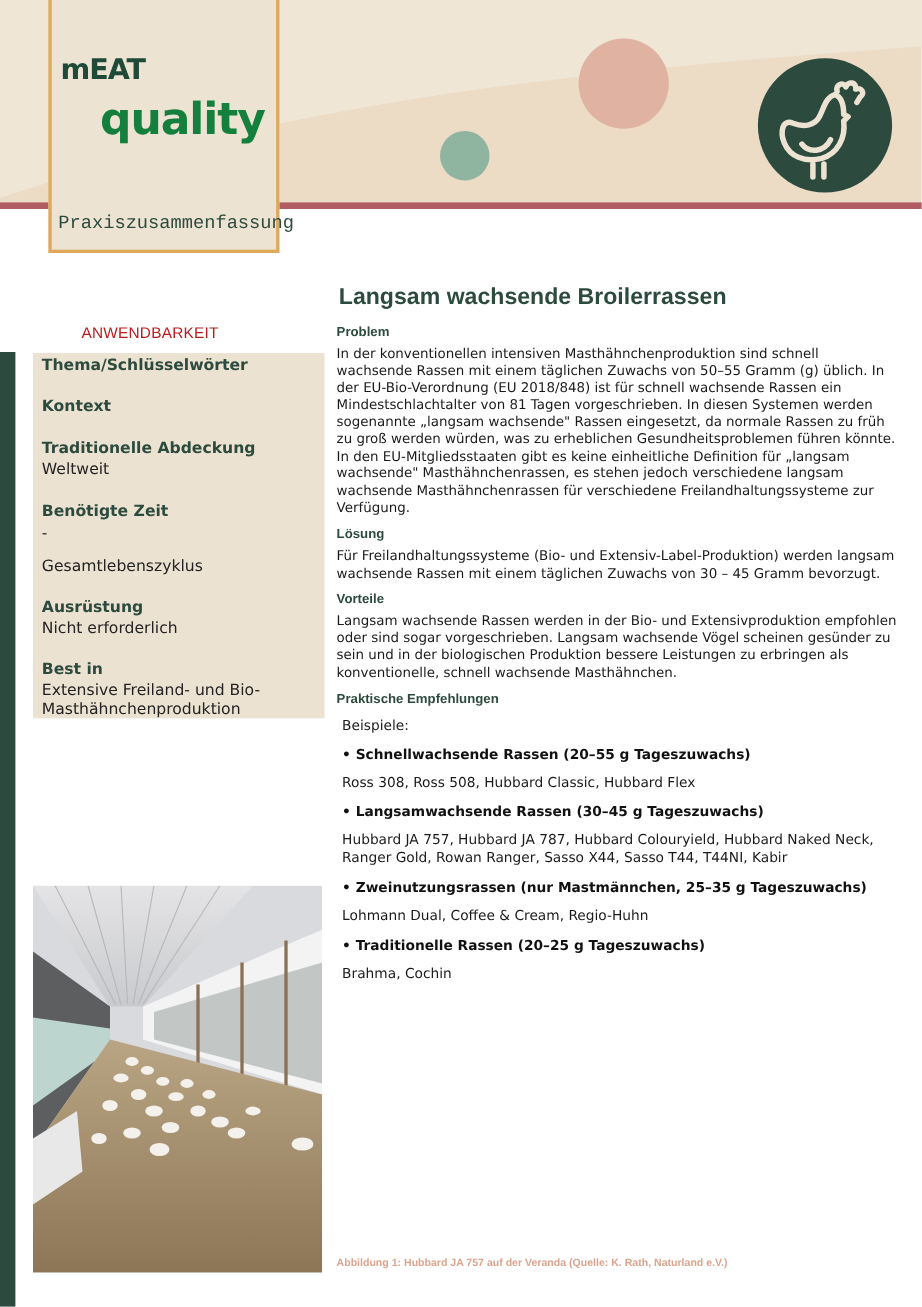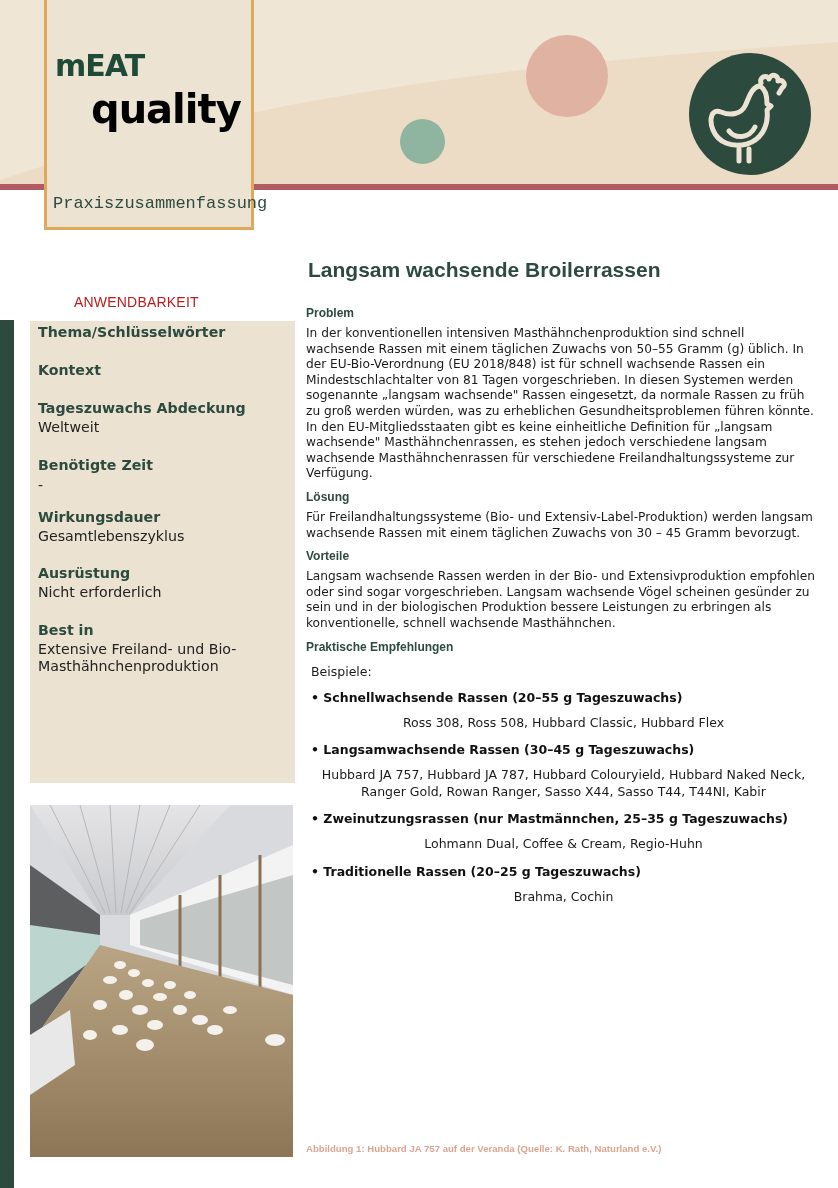--- a/index.html
+++ b/index.html
@@ -4,48 +4,48 @@
 <style>
   html, body { margin:0; padding:0; }
   body { width:838px; height:1188px; position:relative; background:#ffffff; overflow:hidden;
          font-family:"DejaVu Sans", sans-serif; color:#1f1f1f; }
   .header-bg { position:absolute; left:0; top:0; width:838px; height:186px; background:#ecdcc6; overflow:hidden; }
   .header-bg svg { position:absolute; left:0; top:0; }
   .header-rule { position:absolute; left:0; top:184px; width:838px; height:6px; background:#b05c62; }
   .logo-box { position:absolute; left:44px; top:-4px; width:210px; height:234px; background:#ece3d2;
               border:3px solid #dfa95c; box-sizing:border-box; }
   .logo-meat { position:absolute; left:8px; top:52px; font-family:"DejaVu Sans", sans-serif; font-weight:bold;
-               font-size:30px; color:#1f4a38; letter-spacing:-1px; line-height:1; }
+               font-size:26px; color:#1f4a38; letter-spacing:-1px; line-height:1; }
   .logo-quality { position:absolute; left:44px; top:90px; font-family:"DejaVu Sans", sans-serif; font-weight:bold;
-               font-size:40px; color:#000000; letter-spacing:-1px; line-height:1; }
+               font-size:40px; color:#15803d; letter-spacing:-1px; line-height:1; }
   .logo-sub { position:absolute; left:6px; top:195px; font-family:Liberation Mono, monospace; font-size:17px; color:#2c4a3e; }
   .dot-pink { position:absolute; left:526px; top:35px; width:82px; height:82px; border-radius:50%; background:#e0b2a2; }
   .dot-green { position:absolute; left:400px; top:119px; width:45px; height:45px; border-radius:50%; background:#8fb4a0; }
   .chicken-circle { position:absolute; left:689px; top:53px; width:122px; height:122px; border-radius:50%; background:#2c4a3e; }
   .chicken-circle svg { position:absolute; left:0; top:0; }
 
   .left-bar { position:absolute; left:0; top:320px; width:14px; height:868px; background:#2c4a3e; }
   .section-label { position:absolute; left:38px; top:294px; font-family:"Liberation Sans", sans-serif; font-size:14px; color:#b91c1c; letter-spacing:0.2px;margin-left:36px; }
-  .side-panel { position:absolute; left:30px; top:321px; width:265px; height:462px; background:#ebe2d2; box-sizing:border-box; padding:1px 8px 0 8px; }
+  .side-panel { position:absolute; left:30px; top:321px; width:265px; height:332px; background:#ebe2d2; box-sizing:border-box; padding:1px 8px 0 8px; }
   .side-item { margin-bottom:18px; }
   .side-item h4 { margin:0; font-size:14.2px; font-weight:bold; color:#2c4a3e; line-height:20px; }
   .side-item p { margin:1px 0 0 0; font-size:14.2px; color:#222; line-height:17.5px; }
   .side-item.tight { margin-bottom:12px; }
   .side-item .dash { margin:0; font-size:14px; color:#222; line-height:20px; }
 
   .photo { position:absolute; left:30px; top:805px; width:263px; height:352px; overflow:hidden; }
 
   .main { position:absolute; left:306px; top:258px; width:510px; }
-  .title { font-family:"Liberation Sans", sans-serif; font-weight:bold; font-size:21px; color:#2c4a3e; margin:0 0 24px 2px; }
+  .title { font-family:"Liberation Sans", sans-serif; font-weight:bold; font-size:21px; color:#2c4a3e; margin:0 0 12px 2px; }
   .h3 { font-family:"Liberation Sans", sans-serif; font-weight:bold; font-size:12px; color:#2c4a3e; margin:0 0 6px 0; }
   .para { font-size:12.2px; line-height:15.6px; color:#1a1a1a; margin:0 0 8px 0; }
   .examples { margin-left:5px; }
   .ex-intro { font-size:12.5px; color:#1a1a1a; margin:10px 0 11px 0; }
   .ex-head { font-size:12.5px; font-weight:bold; color:#111; margin:0 0 10px 0; }
-  .ex-body { font-size:12.5px; color:#1a1a1a; line-height:16.5px; margin:0 0 11px 0;text-align:center; }
+  .ex-body { font-size:12.5px; color:#1a1a1a; line-height:16.5px; margin:0 0 11px 0; }
   .caption { position:absolute; left:306px; top:1143px; font-family:"Liberation Sans", sans-serif; font-weight:bold;
              font-size:9.6px; color:#dca48e;text-align:right; }
 </style>
 </head>
 <body>
 
 <div class="header-bg">
   <svg width="838" height="186">
     <path d="M0,0 L838,0 L838,42 C600,60 300,80 0,180 Z" fill="#efe6d6"></path>
   </svg>
@@ -73,29 +73,28 @@
 <div class="left-bar"></div>
 <div class="section-label">ANWENDBARKEIT</div>
 <div class="side-panel">
   <div class="side-item">
     <h4>Thema/Schlüsselwörter</h4>
   </div>
   <div class="side-item">
     <h4>Kontext</h4>
   </div>
   <div class="side-item">
-    <h4>Tageszuwachs Abdeckung</h4>
+    <h4>Traditionelle Abdeckung</h4>
     <p>Weltweit</p>
   </div>
   <div class="side-item tight">
     <h4>Benötigte Zeit</h4>
     <p class="dash">-</p>
   </div>
   <div class="side-item">
-    <h4>Wirkungsdauer</h4>
     <p>Gesamtlebenszyklus</p>
   </div>
   <div class="side-item">
     <h4>Ausrüstung</h4>
     <p>Nicht erforderlich</p>
   </div>
   <div class="side-item">
     <h4>Best in</h4>
     <p>Extensive Freiland- und Bio-Masthähnchenproduktion</p>
   </div>

